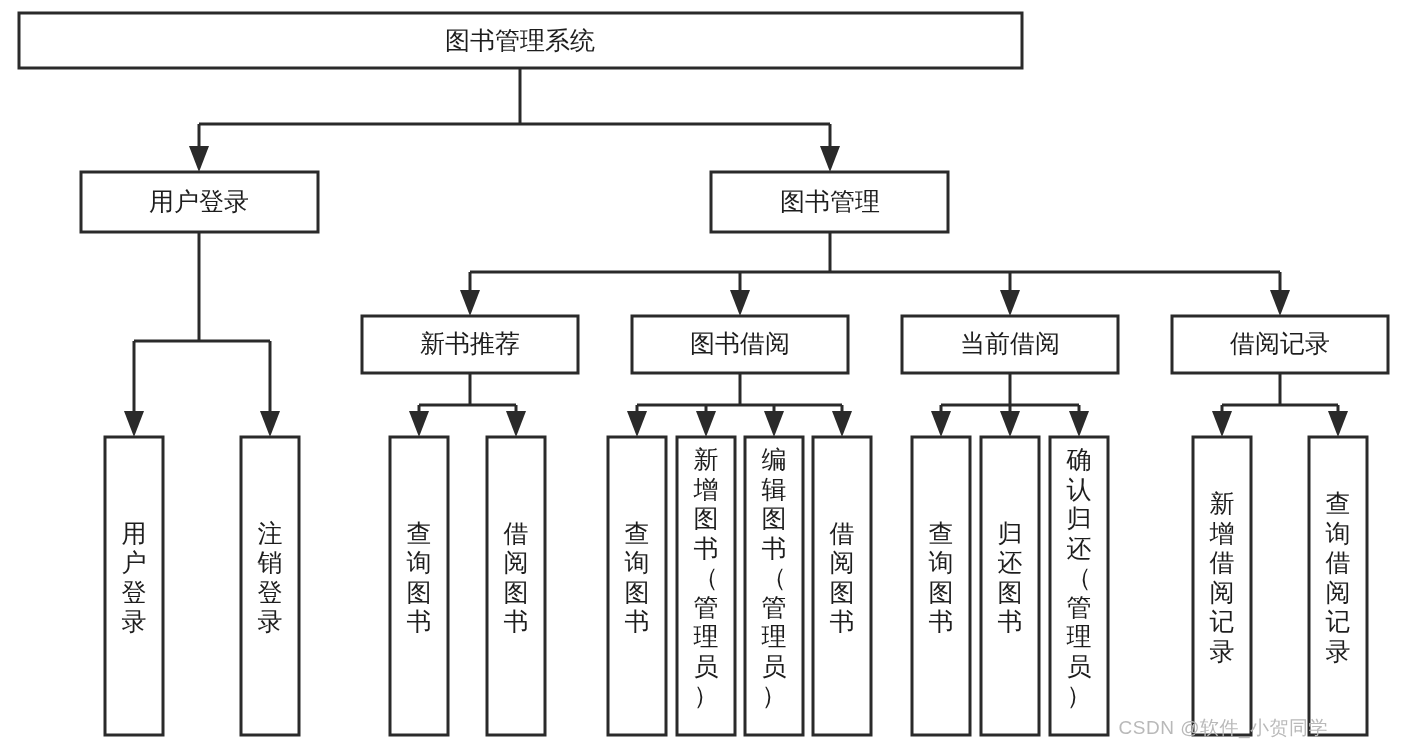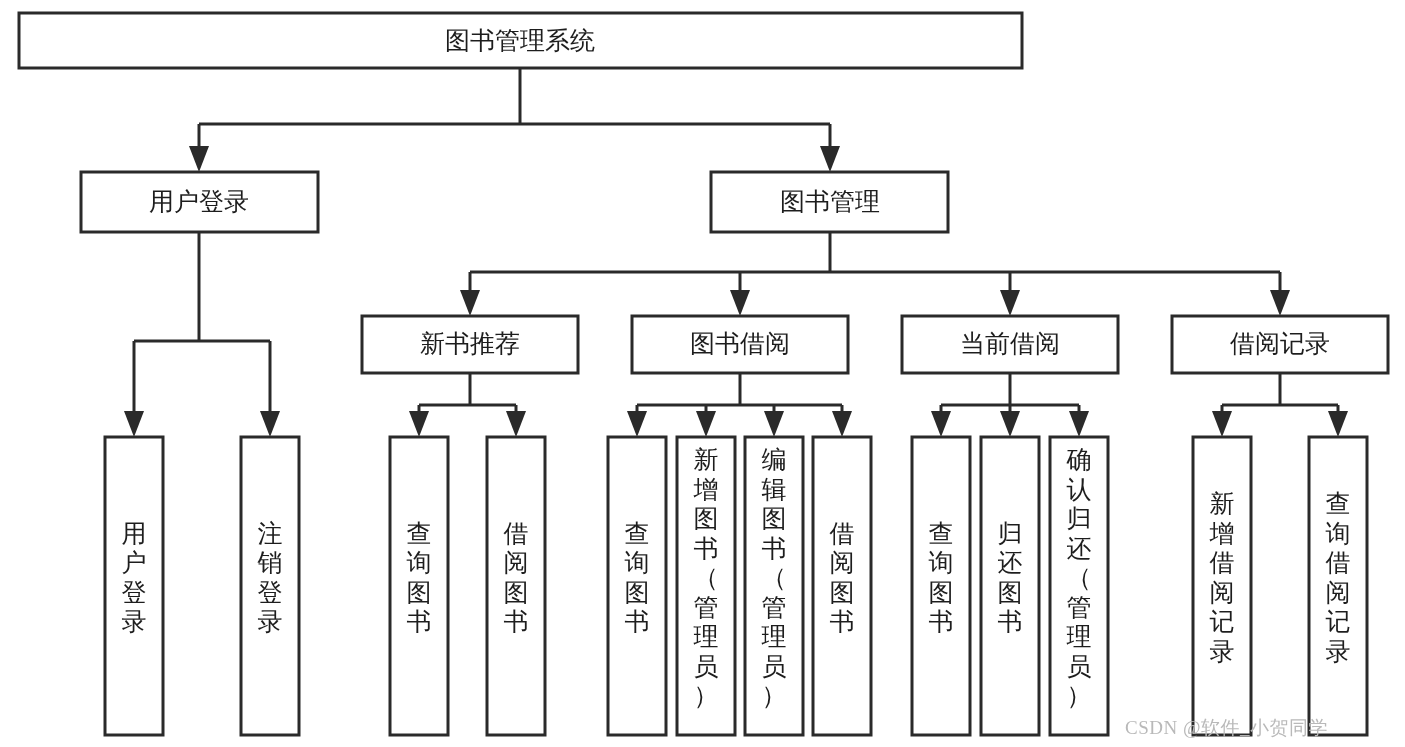--- a/index.html
+++ b/index.html
@@ -50,21 +50,21 @@
   .node-label-v {
     font-family: "Liberation Sans", "DejaVu Sans", sans-serif;
     font-size: 25px;
     fill: #1d1d1d;
     text-anchor: middle;
   }
   .watermark {
     position: absolute;
     right: 14px;
     bottom: 6px;
-    font-family: Liberation Serif, serif;
+    font-family: Liberation Sans, sans-serif;
     font-size: 19px;
     color: #b9b9b9;
     letter-spacing: 0.5px;
     white-space: nowrap;
     pointer-events: none;
   }
 </style>
 </head>
 <body>
 

